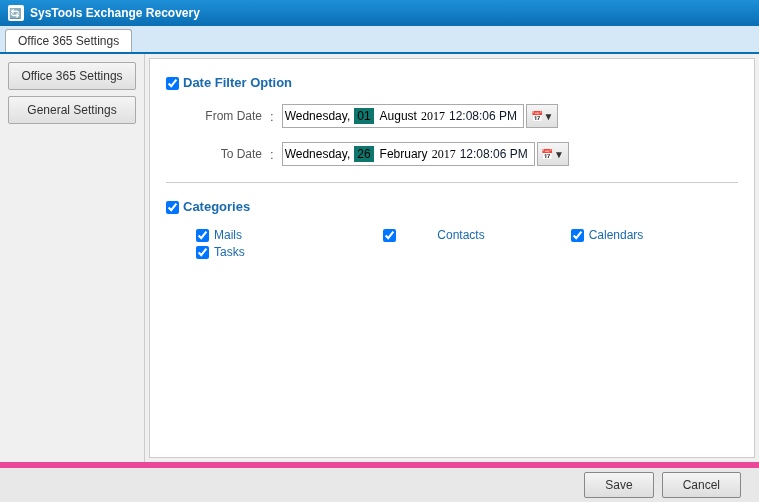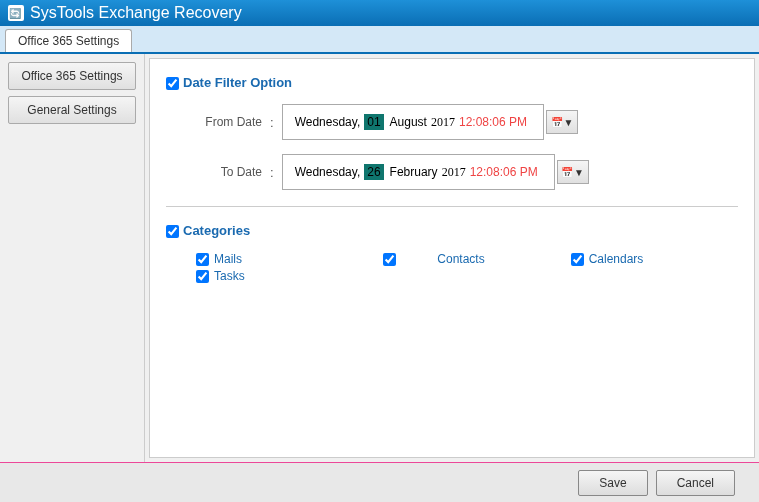--- a/index.html
+++ b/index.html
@@ -26,22 +26,22 @@
       background: #fff;
       border-radius: 2px;
       display: flex;
       align-items: center;
       justify-content: center;
       font-size: 10px;
       color: #0a6eb4;
       font-weight: bold;
     }
     .title-bar-text {
-      font-size: 16px;
-      font-weight: normal;
+      font-size: 12px;
+      font-weight: bold;
       color: white;
     }
     .tabs-bar {
       background: #d4e8f7;
       border-bottom: 2px solid #0a6eb4;
       height: 28px;
       display: flex;
       align-items: flex-end;
       padding: 0 5px;
     }
@@ -125,22 +125,22 @@
     }
     .date-colon {
       margin: 0 8px;
       color: #555;
     }
     .date-field {
       display: flex;
       align-items: center;
       border: 1px solid #aaa;
       background: white;
-      height: 36px;
-      padding: 0 12px;
+      height: 24px;
+      padding: 0 2px;
       min-width: 240px;
     }
     .date-field-day {
       color: #000;
       font-size: 12px;
       margin-right: 2px;
     }
     .date-field-daynum {
       color: #000;
       font-size: 12px;
@@ -153,21 +153,21 @@
       font-size: 12px;
       margin: 0 4px;
     }
     .date-field-year {
       color: #000;
       font-size: 12px;
       margin-right: 4px;
       font-family: Liberation Serif, serif;
     }
     .date-field-time {
-      color: #ef4444;
+      color: #0f172a;
       font-size: 12px;
       margin-right: 4px;
     }
     .date-picker-btn {
       display: flex;
       align-items: center;
       border: 1px solid #aaa;
       background: linear-gradient(to bottom, #f5f5f5, #e0e0e0);
       height: 24px;
       padding: 0 4px;
@@ -199,25 +199,25 @@
       gap: 5px;
       color: #1a6ab0;
       font-size: 12px;
     }
     .category-item input[type="checkbox"] {
       cursor: pointer;
     }
     .footer {
       height: 40px;
       background: #e8e8e8;
-      border-top: 1px solid #ec4899;
+      border-top: 6px solid #ec4899;
       display: flex;
       align-items: center;
       justify-content: flex-end;
-      padding: 0 24px;
+      padding: 0 18px;
       gap: 8px;
     }
     .footer-btn {
       padding: 5px 20px;
       font-size: 12px;
       border-radius: 2px;
       cursor: pointer;
       border: 1px solid #888;
     }
     .btn-save {

